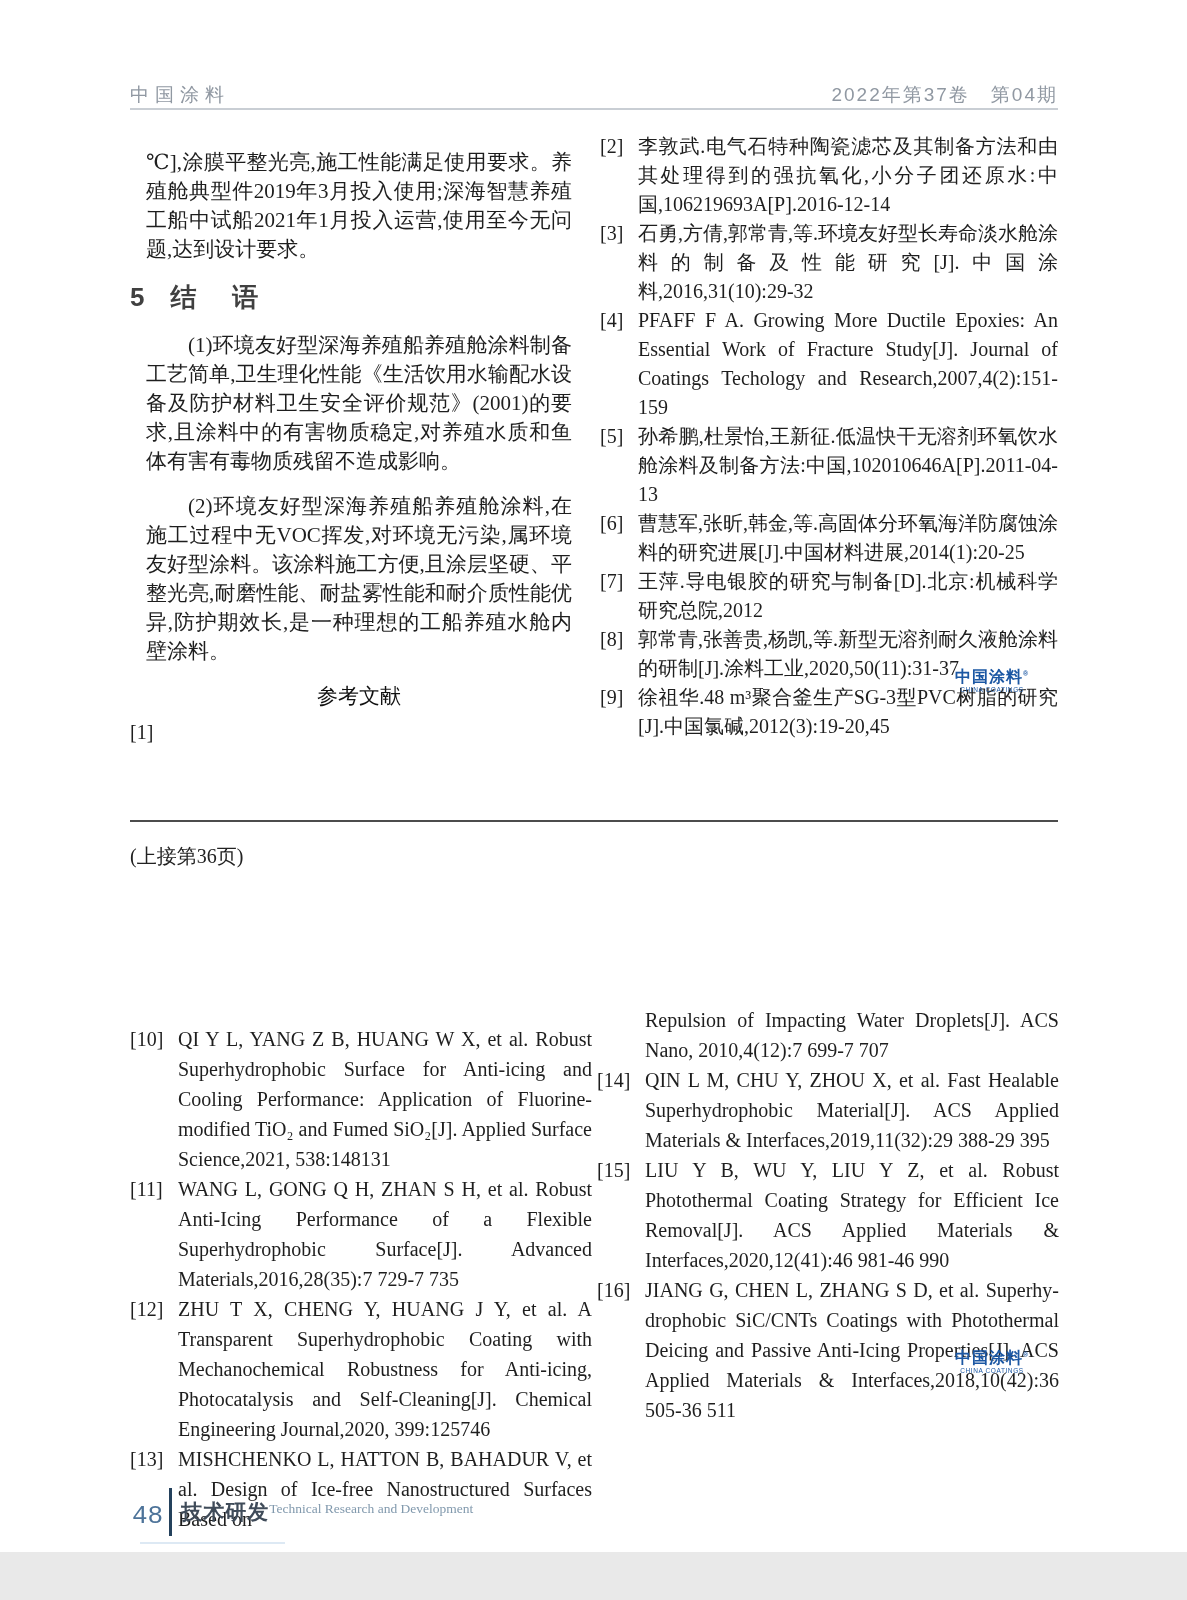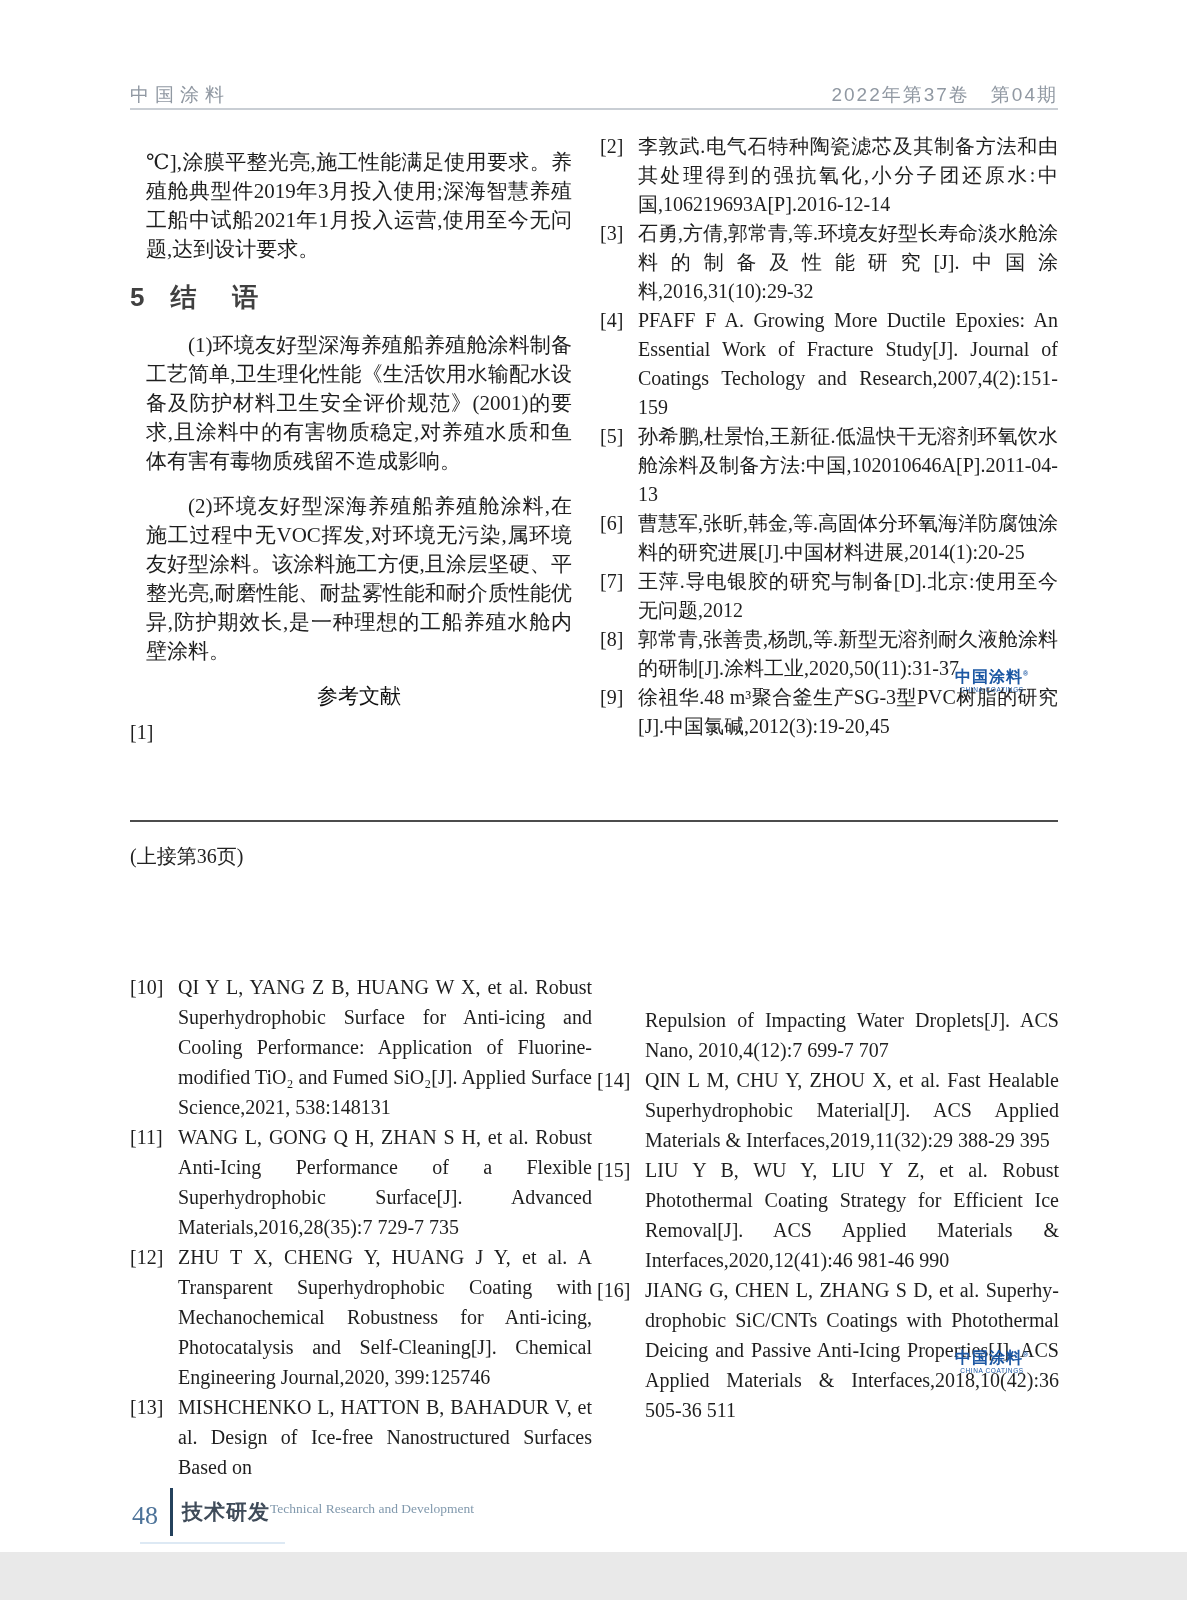--- a/index.html
+++ b/index.html
@@ -22,21 +22,21 @@
   .journal-name{letter-spacing:6px;}
   .issue-info{letter-spacing:2px;}
   .header-rule{
     position:absolute;left:130px;top:108px;width:928px;height:2px;
     background:#c9ced4;
   }
   
   .col{position:absolute;width:458px;}
   .col-tl{left:130px;top:132px;}
   .col-tr{left:600px;top:132px;}
-  .col-bl{left:130px;top:972px;width:462px;}
+  .col-bl{left:130px;top:1024px;width:462px;}
   .col-br{left:597px;top:972px;width:462px;margin-top:33px;}
 
   .body-text{
     margin:16px;font-size:21px;line-height:29px;text-align:justify;
     text-justify:inter-ideograph;
   }
   .para-indent{text-indent:2em;}
   .section-heading{
     margin:16px 0 10px 0;
     font-family:"Liberation Sans","DejaVu Sans",sans-serif;
@@ -64,21 +64,21 @@
   .cc-logo{position:absolute;width:80px;text-align:center;
     font-family:"Liberation Sans","DejaVu Sans",sans-serif;color:#1b57a3;}
   .cc-logo-1{left:952px;top:666px;}
   .cc-logo-2{left:952px;top:1347px;}
   .cc-logo .logo-cn{font-size:16px;font-weight:bold;letter-spacing:1px;line-height:16px;}
   .cc-logo .logo-mark{font-size:7px;vertical-align:super;}
   .cc-logo .logo-en{font-size:6.5px;letter-spacing:0.6px;line-height:9px;}
 
   
   .page-footer{position:absolute;left:132px;top:1488px;display:flex;align-items:center;}
-  .page-number{font-size:26px;color:#4d7399;font-family:Liberation Serif, serif;margin-right:12px;padding-top:8px;}
+  .page-number{font-size:26px;color:#4d7399;font-family:Liberation Mono, monospace;margin-right:6px;padding-top:8px;}
   .footer-bar{width:3px;height:48px;background:#24415c;margin-right:9px;}
   .footer-col{display:flex;justify-content:center;}
   .footer-cn{font-family:"Liberation Sans","DejaVu Sans",sans-serif;font-weight:bold;
     font-size:21px;color:#3f4b59;line-height:24px;letter-spacing:1px;}
   .footer-en{font-size:13.5px;color:#8199ad;line-height:18px;}
   .footer-underline{position:absolute;left:140px;top:1542px;width:145px;height:2px;background:#dde9f4;}
 </style>
 </head>
 <body>
 
@@ -129,21 +129,21 @@
           <span>孙希鹏,杜景怡,王新征.低温快干无溶剂环氧饮水舱涂料及制备方法:中国,102010646A[P].2011-04-13</span>
         </div>
 
         <div class="ref ref-cn">
           <span class="num">[6]</span>
           <span>曹慧军,张昕,韩金,等.高固体分环氧海洋防腐蚀涂料的研究进展[J].中国材料进展,2014(1):20-25</span>
         </div>
 
         <div class="ref ref-cn">
           <span class="num">[7]</span>
-          <span>王萍.导电银胶的研究与制备[D].北京:使用至今无问题,2012</span>
+          <span>王萍.导电银胶的研究与制备[D].北京:机械科学研究总院,2012</span>
         </div>
 
         <div class="ref ref-cn">
           <span class="num">[8]</span>
           <span>郭常青,张善贵,杨凯,等.新型无溶剂耐久液舱涂料的研制[J].涂料工业,2020,50(11):31-37</span>
         </div>
 
         <div class="ref ref-cn">
           <span class="num">[9]</span>
           <span>徐祖华.48 m³聚合釜生产SG-3型PVC树脂的研究[J].中国氯碱,2012(3):19-20,45</span>

